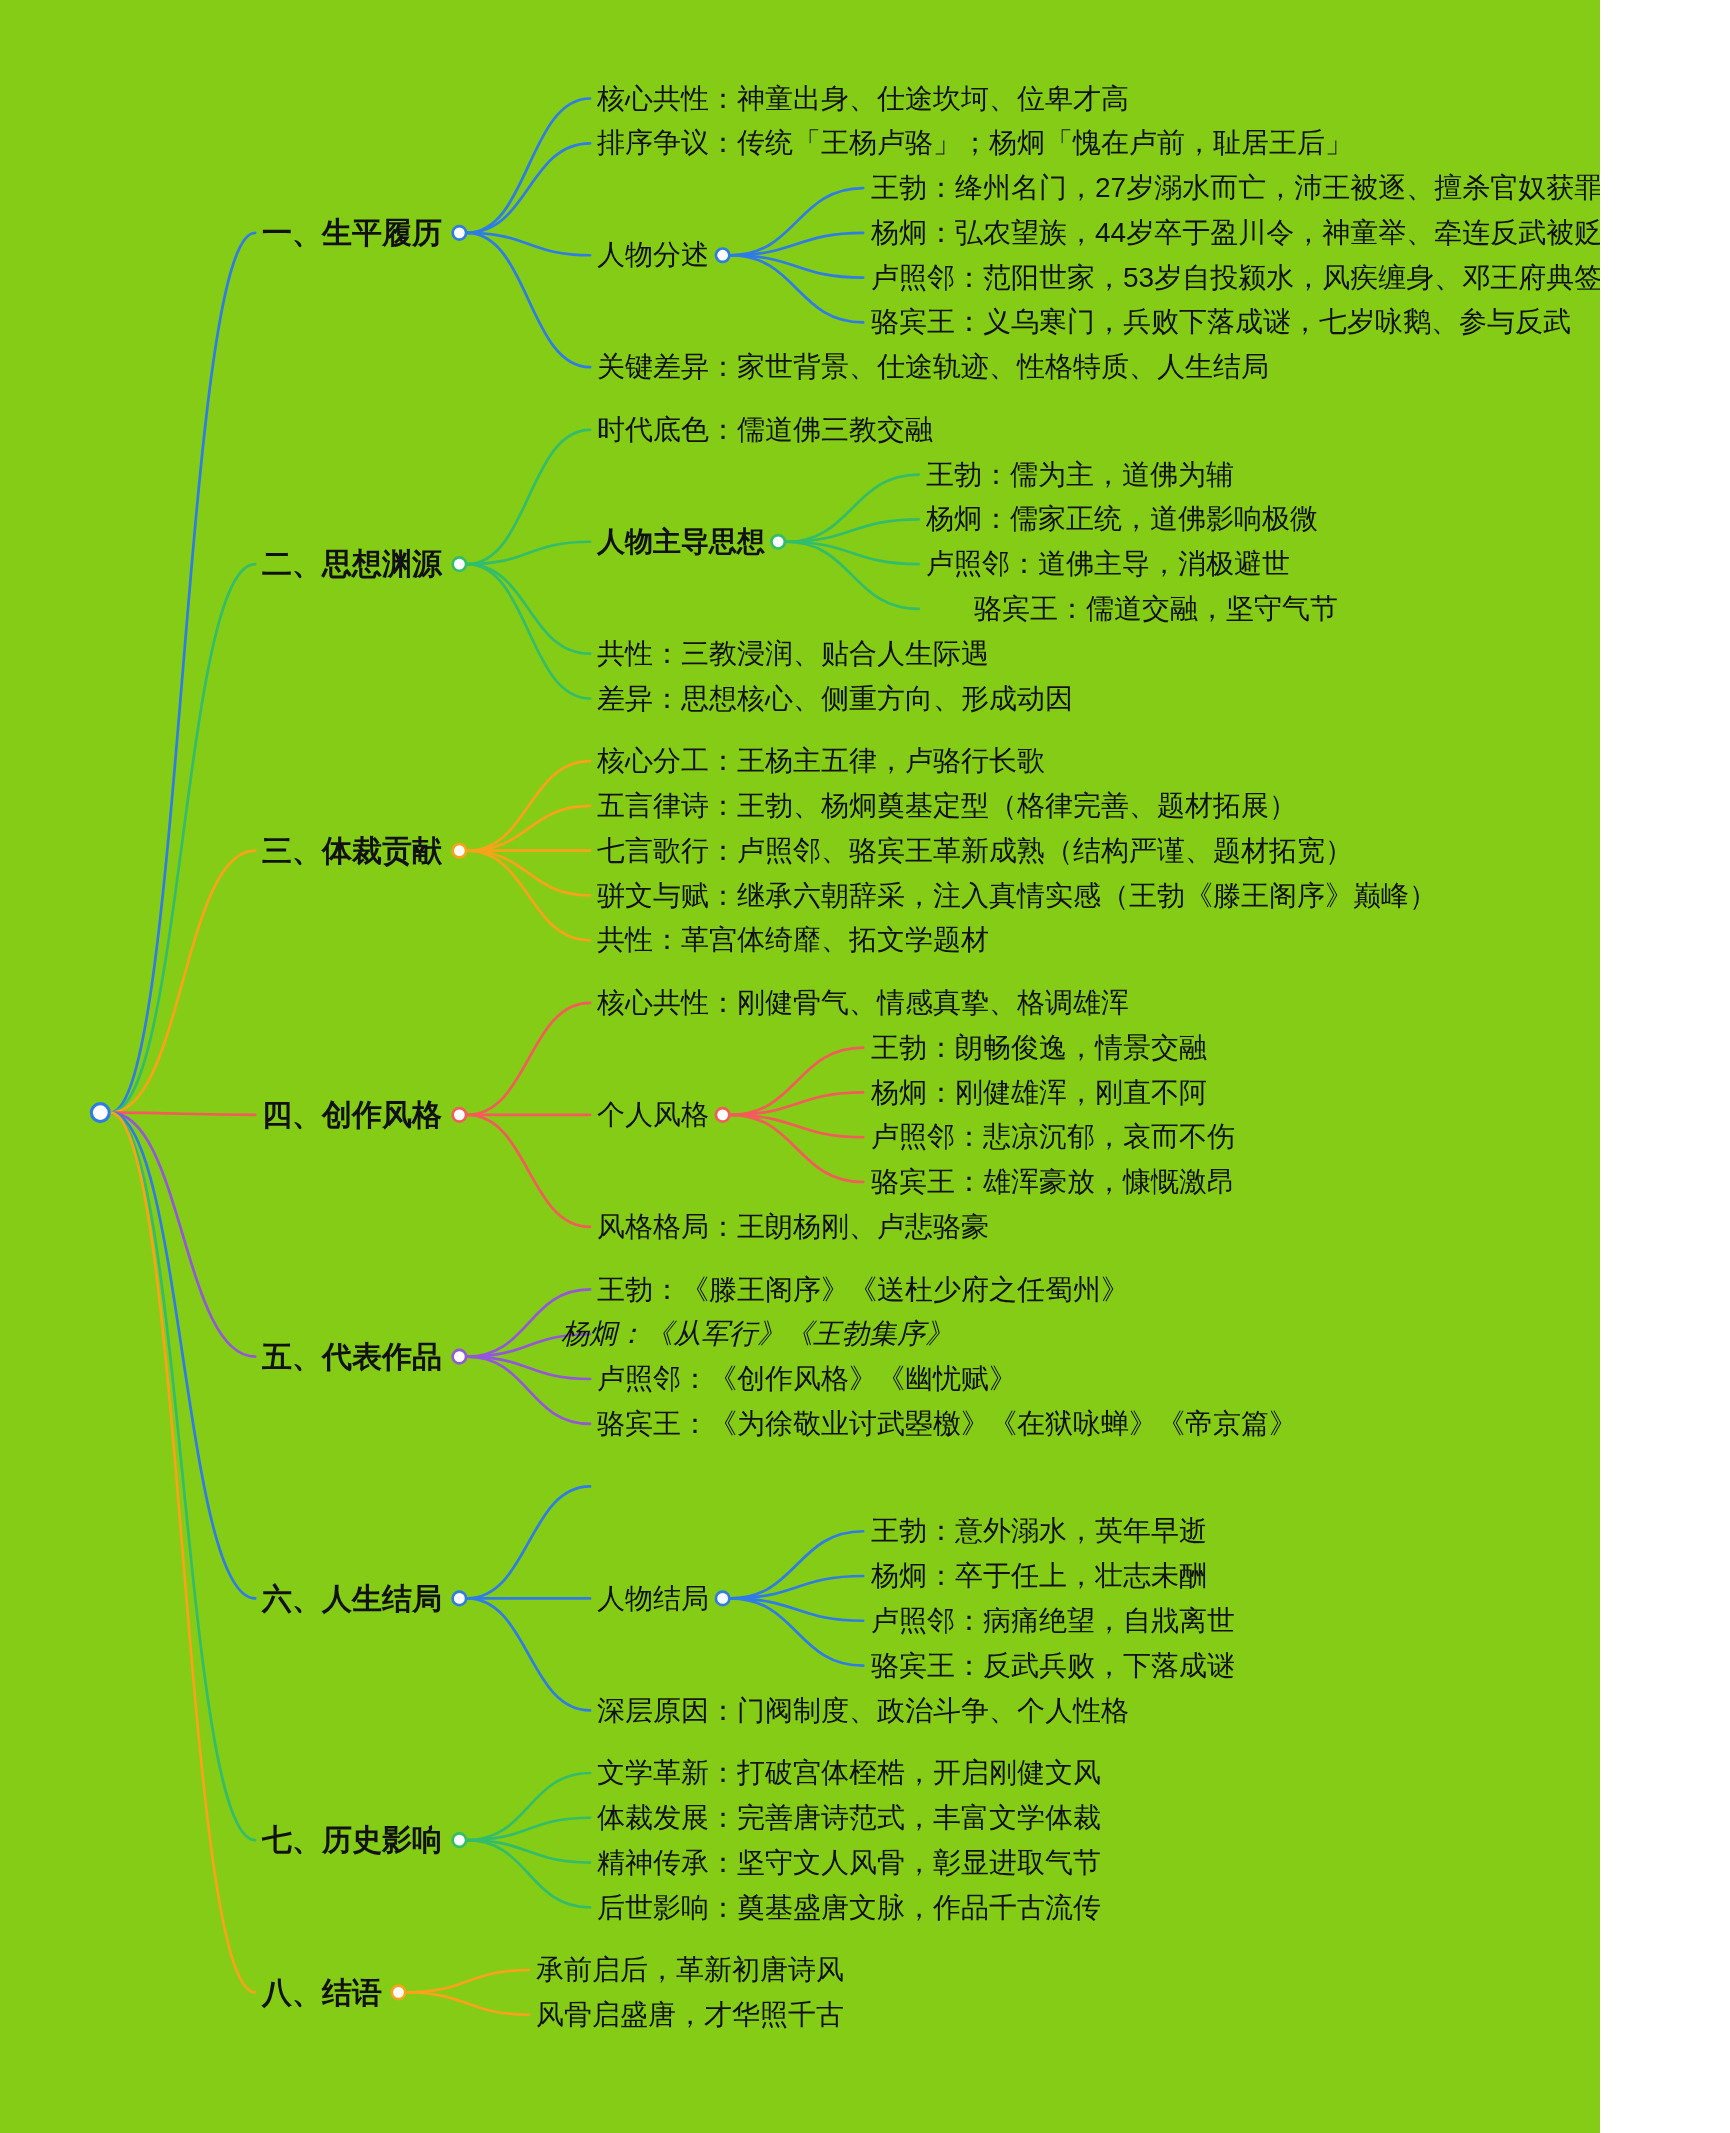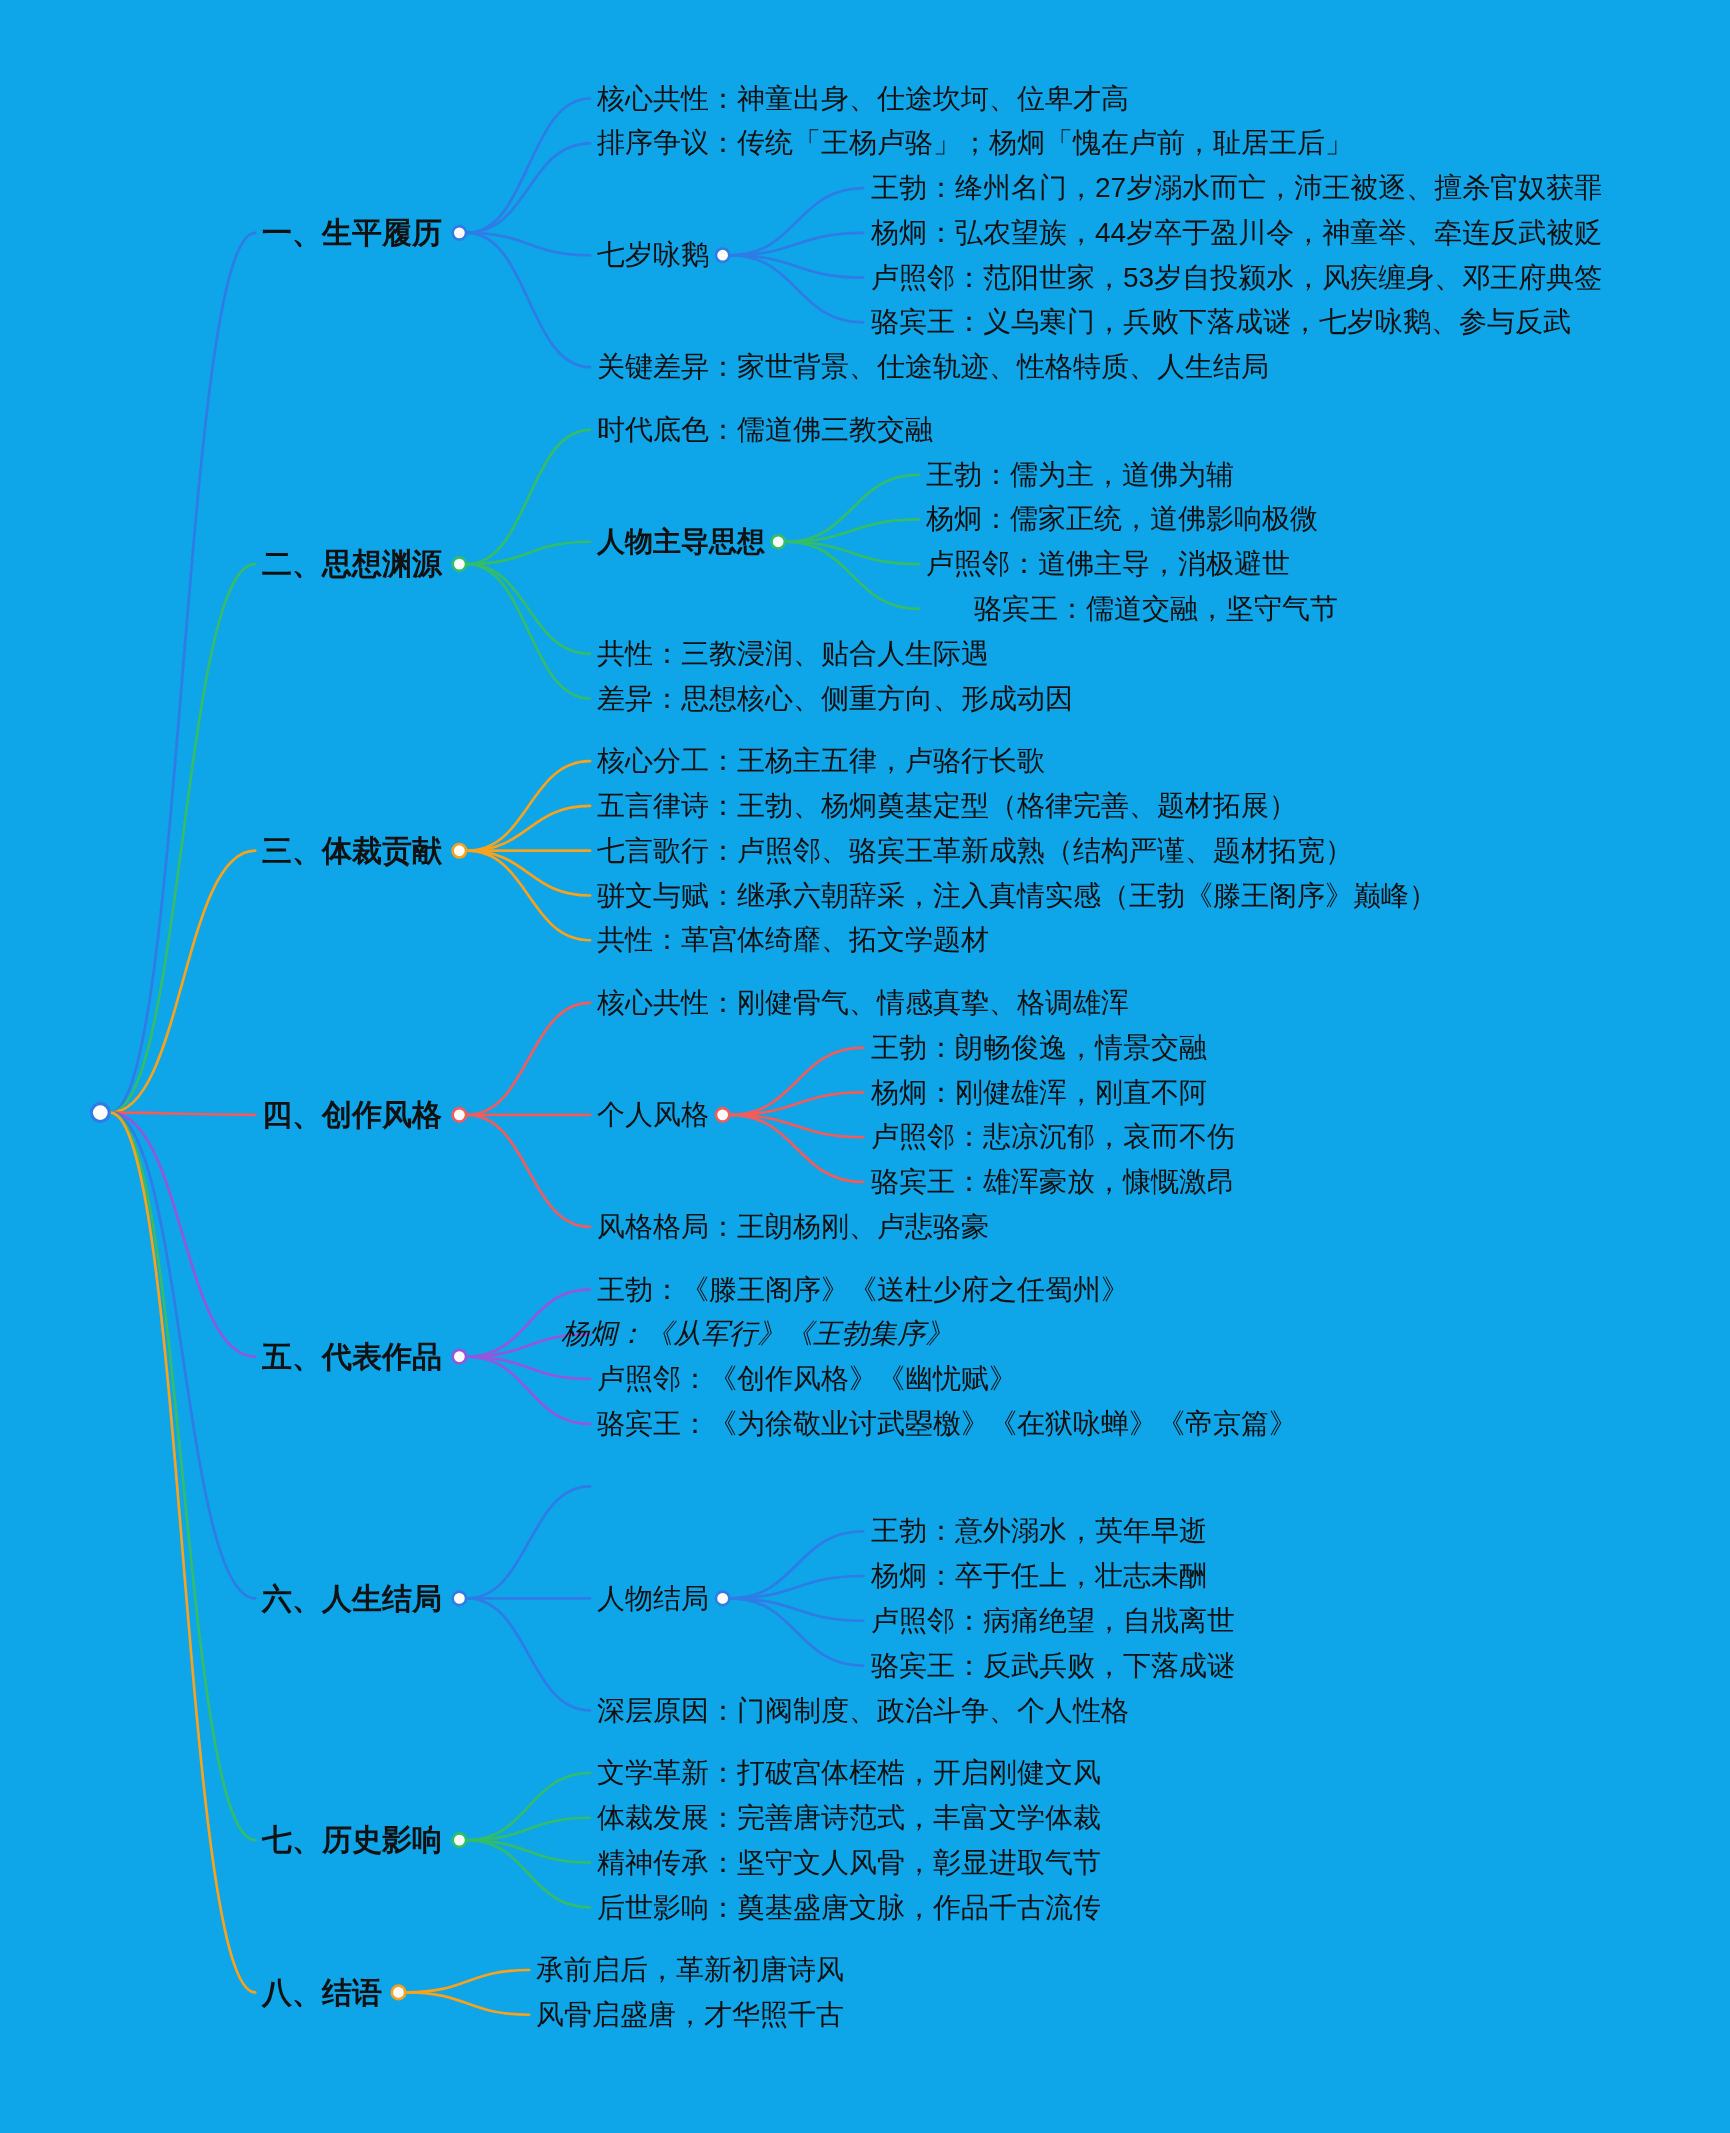--- a/index.html
+++ b/index.html
@@ -2,23 +2,23 @@
 <html style="font-size:14.3px"><head>
 <meta charset="utf-8">
 <style>
   html, body {
     margin: 0;
     padding: 0;
     background: #ffffff;
   }
   #canvas {
     position: relative;
-    width: 1730px;
+    width: 1600px;
     height: 2133px;
-    background: #0ea5e9;
+    background: #84cc16;
     overflow: hidden;
     font-family: "Liberation Sans", "DejaVu Sans", sans-serif;
   }
   #edges {
     position: absolute;
     left: 0;
     top: 0;
   }
   #nodes {
     position: absolute;
@@ -117,21 +117,21 @@
       <circle cx="513" cy="2055" r="7.5" fill="#ffffff" stroke="#33BD6B" stroke-width="3"></circle>
       <circle cx="445" cy="2225" r="7.5" fill="#ffffff" stroke="#F9A21B" stroke-width="3"></circle>
     </svg>
   <div id="nodes">
       <div class="node lvl2" style="left: 597px; top: 99px;">核心共性：神童出身、仕途坎坷、位卑才高</div>
       <div class="node lvl2" style="left: 597px; top: 143px;">排序争议：传统「王杨卢骆」；杨炯「愧在卢前，耻居王后」</div>
       <div class="node lvl3" style="left: 871px; top: 188px;">王勃：绛州名门，27岁溺水而亡，沛王被逐、擅杀官奴获罪</div>
       <div class="node lvl3" style="left: 871px; top: 233px;">杨炯：弘农望族，44岁卒于盈川令，神童举、牵连反武被贬</div>
       <div class="node lvl3" style="left: 871px; top: 278px;">卢照邻：范阳世家，53岁自投颍水，风疾缠身、邓王府典签</div>
       <div class="node lvl3" style="left: 871px; top: 322px;">骆宾王：义乌寒门，兵败下落成谜，七岁咏鹅、参与反武</div>
-      <div class="node lvl2" style="left: 597px; top: 255px;">七岁咏鹅</div>
+      <div class="node lvl2" style="left: 597px; top: 255px;">人物分述</div>
       <div class="node lvl2" style="left: 597px; top: 367px;">关键差异：家世背景、仕途轨迹、性格特质、人生结局</div>
       <div class="node lvl1" style="left: 262px; top: 233px;">一、生平履历</div>
       <div class="node lvl2" style="left: 597px; top: 430px;">时代底色：儒道佛三教交融</div>
       <div class="node lvl3" style="left: 926px; top: 475px;">王勃：儒为主，道佛为辅</div>
       <div class="node lvl3" style="left: 926px; top: 519px;">杨炯：儒家正统，道佛影响极微</div>
       <div class="node lvl3" style="left: 926px; top: 564px;">卢照邻：道佛主导，消极避世</div>
       <div class="node lvl3" style="left: 974px; top: 609px;">骆宾王：儒道交融，坚守气节</div>
       <div class="node lvl2" style="left: 597px; top: 542px; font-weight: bold;">人物主导思想</div>
       <div class="node lvl2" style="left: 597px; top: 654px;">共性：三教浸润、贴合人生际遇</div>
       <div class="node lvl2" style="left: 597px; top: 699px;">差异：思想核心、侧重方向、形成动因</div>

